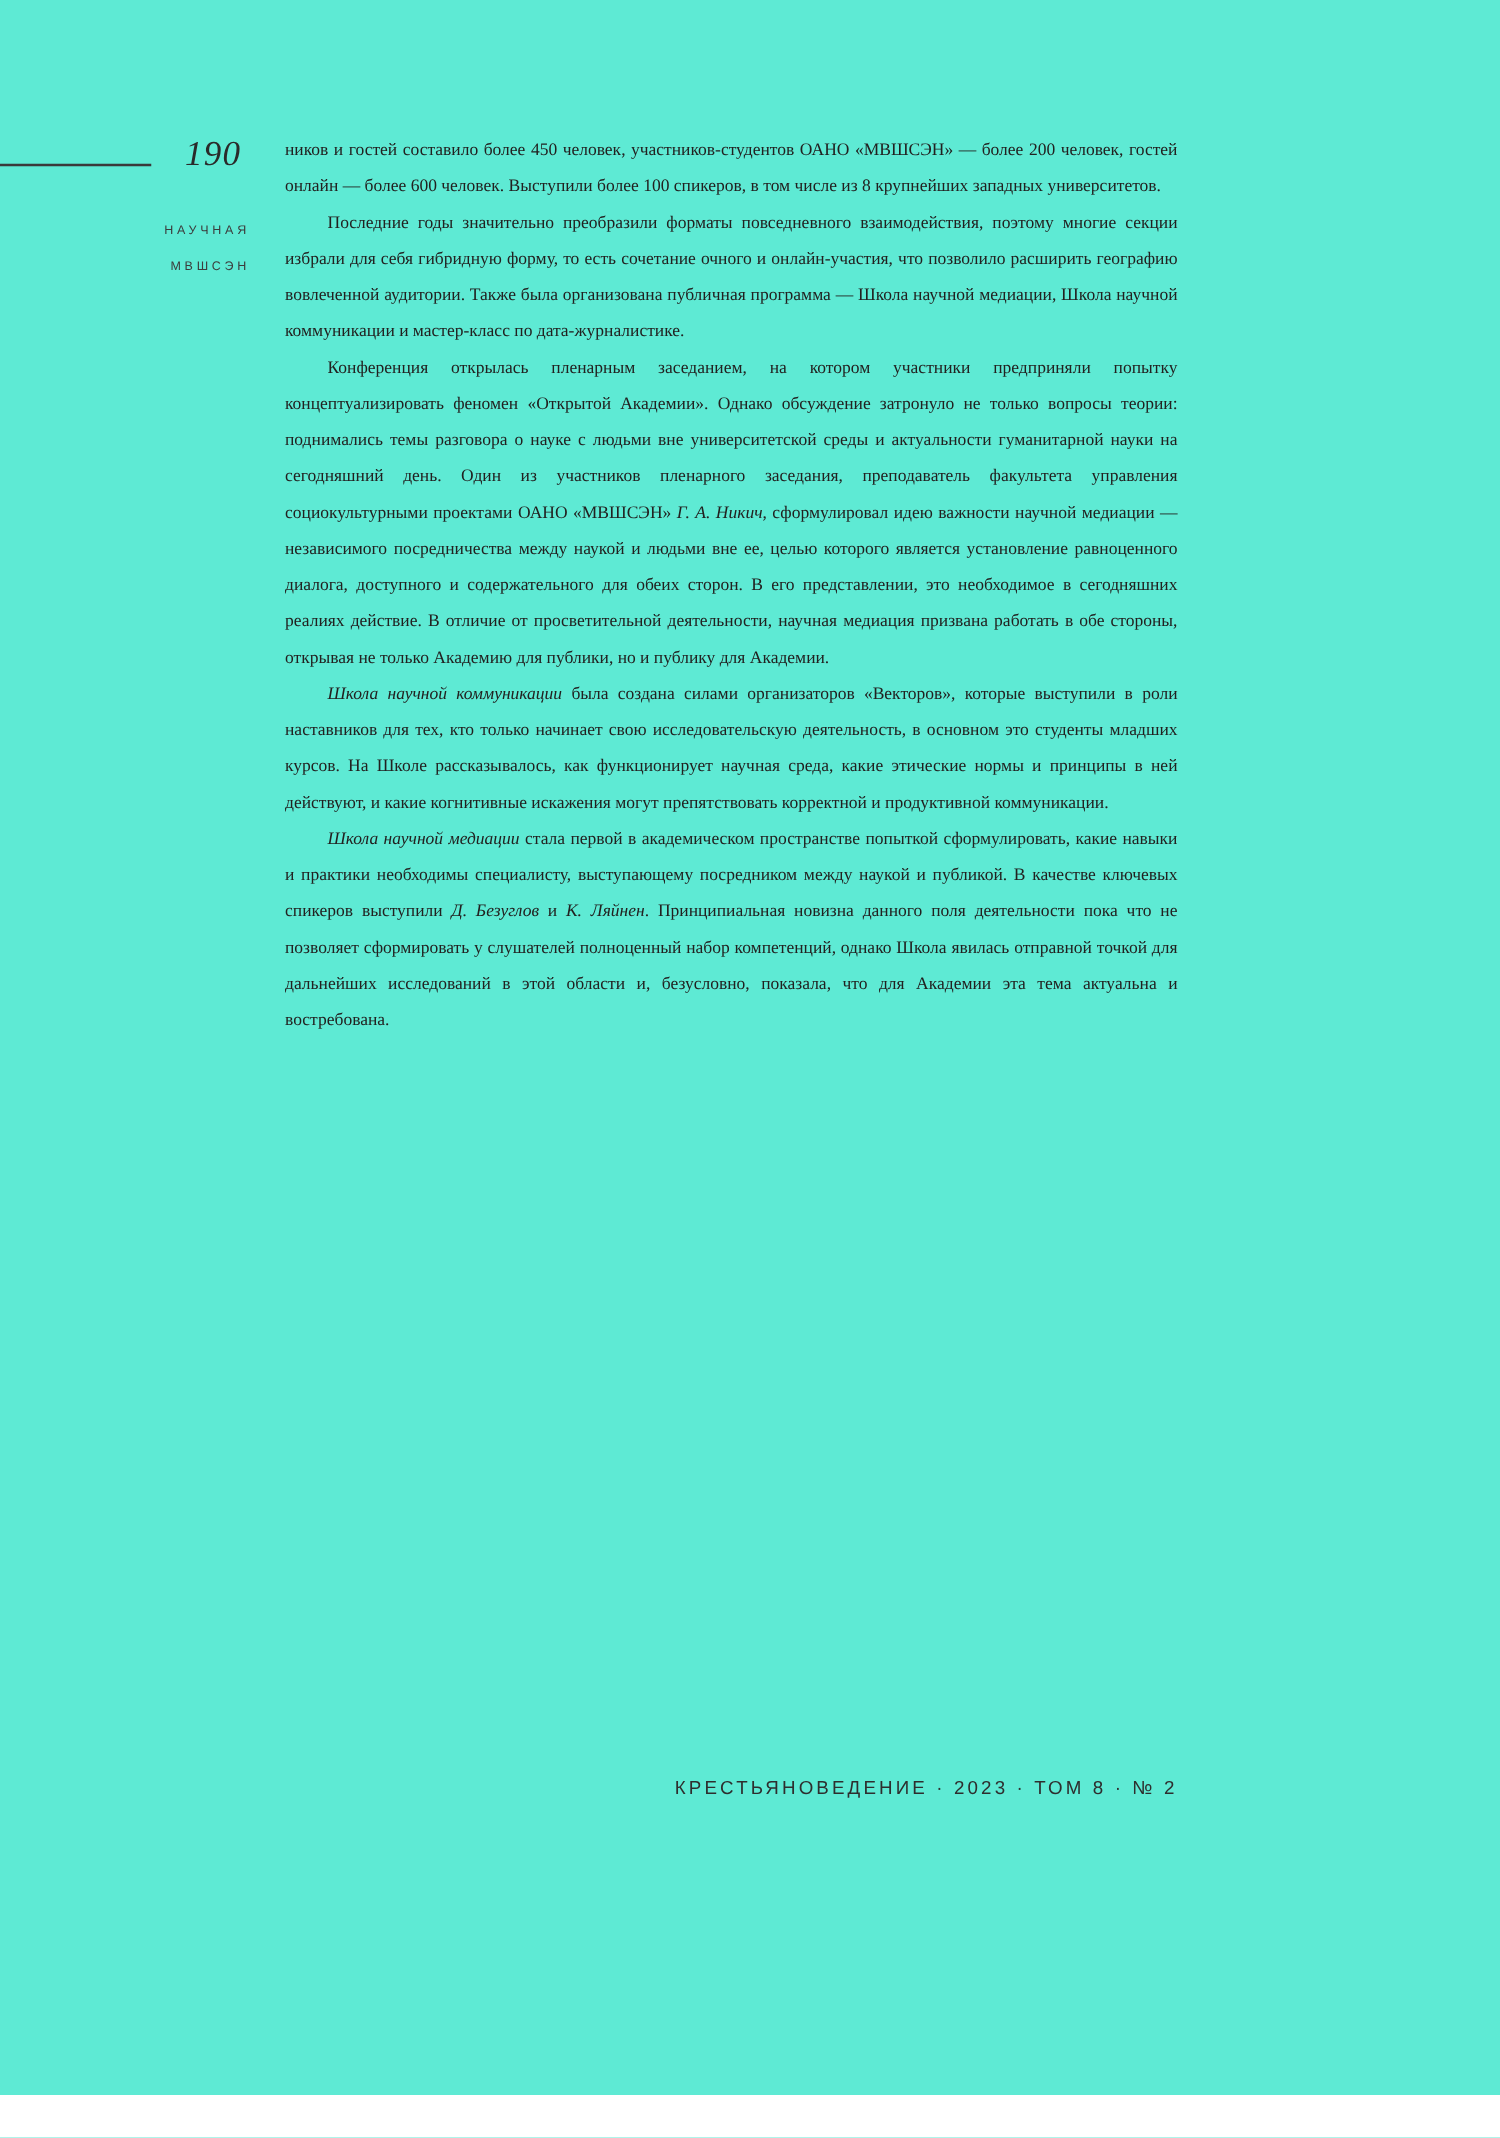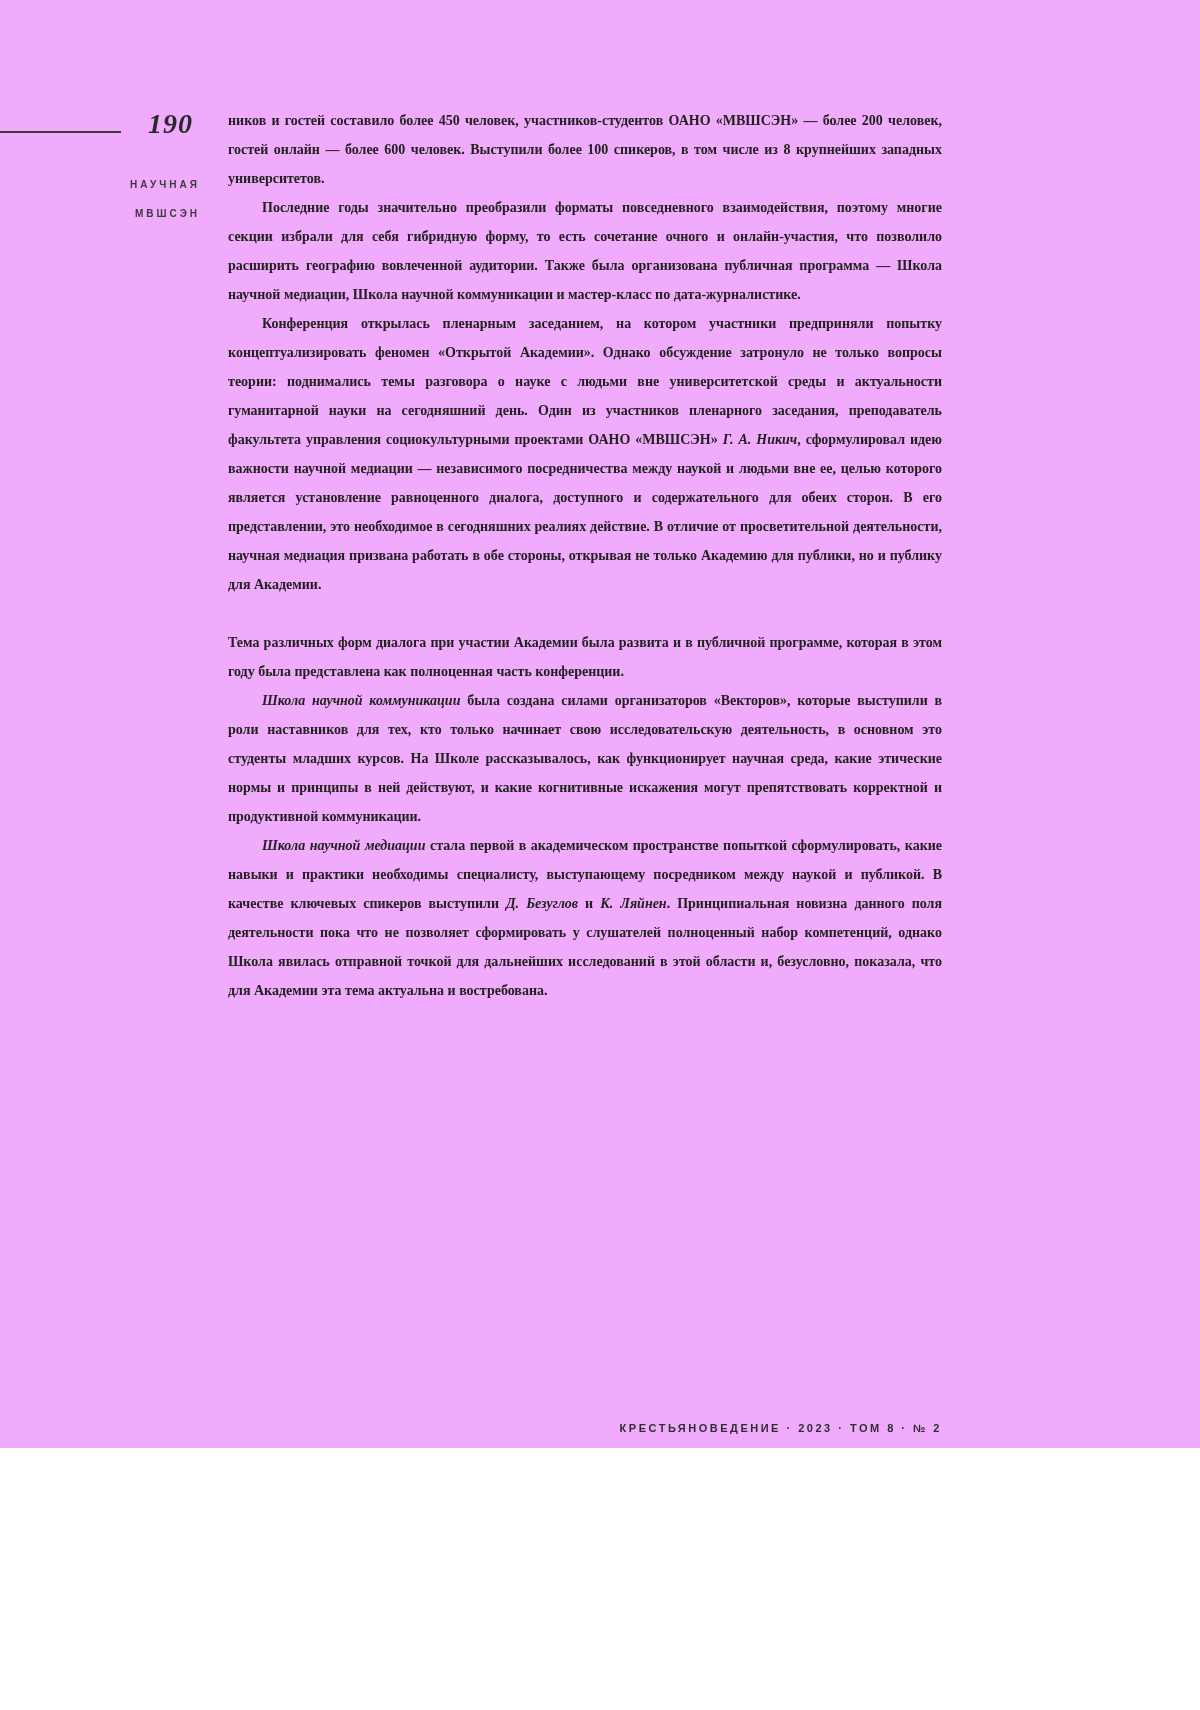--- a/index.html
+++ b/index.html
@@ -1,24 +1,23 @@
 <!DOCTYPE html>
 <html><head>
 <meta charset="utf-8">
 <style>
   html, body { margin: 0; padding: 0; background: #ffffff; }
   .page {
     position: relative;
     width: 1200px;
-    height: 1448px;
-    background: #f0abfc;
+    height: 1676px;
+    background: #5eead4;
     font-family: "Liberation Serif", serif;
     color: #222120;
     overflow: hidden;
-    font-weight: bold;
   }
   .top-rule {
     position: absolute;
     left: 0;
     top: 131px;
     width: 121px;
     height: 2px;
     background: #3a3a3a;
   }
   .pagenum {
@@ -58,21 +57,21 @@
   p.para.indent { text-indent: 34px; }
   p.para.gap { margin-top: 29px; }
   .it { font-style: italic; }
   .footer {
     position: absolute;
     left: 228px;
     top: 1422px;
     width: 714px;
     text-align: right;
     font-family: "Liberation Sans", sans-serif;
-    font-size: 11px;
+    font-size: 15px;
     letter-spacing: 2.5px;
     color: #2e2e2e;
   }
 </style>
 </head>
 <body>
 
 <div class="page">
 
   <div class="top-rule"></div>
@@ -81,20 +80,19 @@
 
   <div class="section-label">
     <span>НАУЧНАЯ</span><br>
     <span>МВШСЭН</span>
   </div>
 
   <div class="column">
       <p class="para"><span>ников и гостей составило более 450 человек, участников-студентов ОАНО «МВШСЭН» — более 200 человек, гостей онлайн — более 600 человек. Выступили более 100 спикеров, в том числе из 8 крупнейших западных университетов.</span></p>
       <p class="para indent"><span>Последние годы значительно преобразили форматы повседневного взаимодействия, поэтому многие секции избрали для себя гибридную форму, то есть сочетание очного и онлайн-участия, что позволило расширить географию вовлеченной аудитории. Также была организована публичная программа — Школа научной медиации, Школа научной коммуникации и мастер-класс по дата-журналистике.</span></p>
       <p class="para indent"><span>Конференция открылась пленарным заседанием, на котором участники предприняли попытку концептуализировать феномен «Открытой Академии». Однако обсуждение затронуло не только вопросы теории: поднимались темы разговора о науке с людьми вне университетской среды и актуальности гуманитарной науки на сегодняшний день. Один из участников пленарного заседания, преподаватель факультета управления социокультурными проектами ОАНО «МВШСЭН» </span><span class="it">Г. А. Никич</span><span>, сформулировал идею важности научной медиации — независимого посредничества между наукой и людьми вне ее, целью которого является установление равноценного диалога, доступного и содержательного для обеих сторон. В его представлении, это необходимое в сегодняшних реалиях действие. В отличие от просветительной деятельности, научная медиация призвана работать в обе стороны, открывая не только Академию для публики, но и публику для Академии.</span></p>
-      <p class="para gap"><span>Тема различных форм диалога при участии Академии была развита и в публичной программе, которая в этом году была представлена как полноценная часть конференции.</span></p>
       <p class="para indent"><span class="it">Школа научной коммуникации</span><span> была создана силами организаторов «Векторов», которые выступили в роли наставников для тех, кто только начинает свою исследовательскую деятельность, в основном это студенты младших курсов. На Школе рассказывалось, как функционирует научная среда, какие этические нормы и принципы в ней действуют, и какие когнитивные искажения могут препятствовать корректной и продуктивной коммуникации.</span></p>
       <p class="para indent"><span class="it">Школа научной медиации</span><span> стала первой в академическом пространстве попыткой сформулировать, какие навыки и практики необходимы специалисту, выступающему посредником между наукой и публикой. В качестве ключевых спикеров выступили </span><span class="it">Д. Безуглов</span><span> и </span><span class="it">К. Ляйнен</span><span>. Принципиальная новизна данного поля деятельности пока что не позволяет сформировать у слушателей полноценный набор компетенций, однако Школа явилась отправной точкой для дальнейших исследований в этой области и, безусловно, показала, что для Академии эта тема актуальна и востребована.</span></p>
     </div>
 
   <div class="footer">КРЕСТЬЯНОВЕДЕНИЕ · 2023 · ТОМ 8 · № 2</div>
 
 </div>
 
 </body></html>

